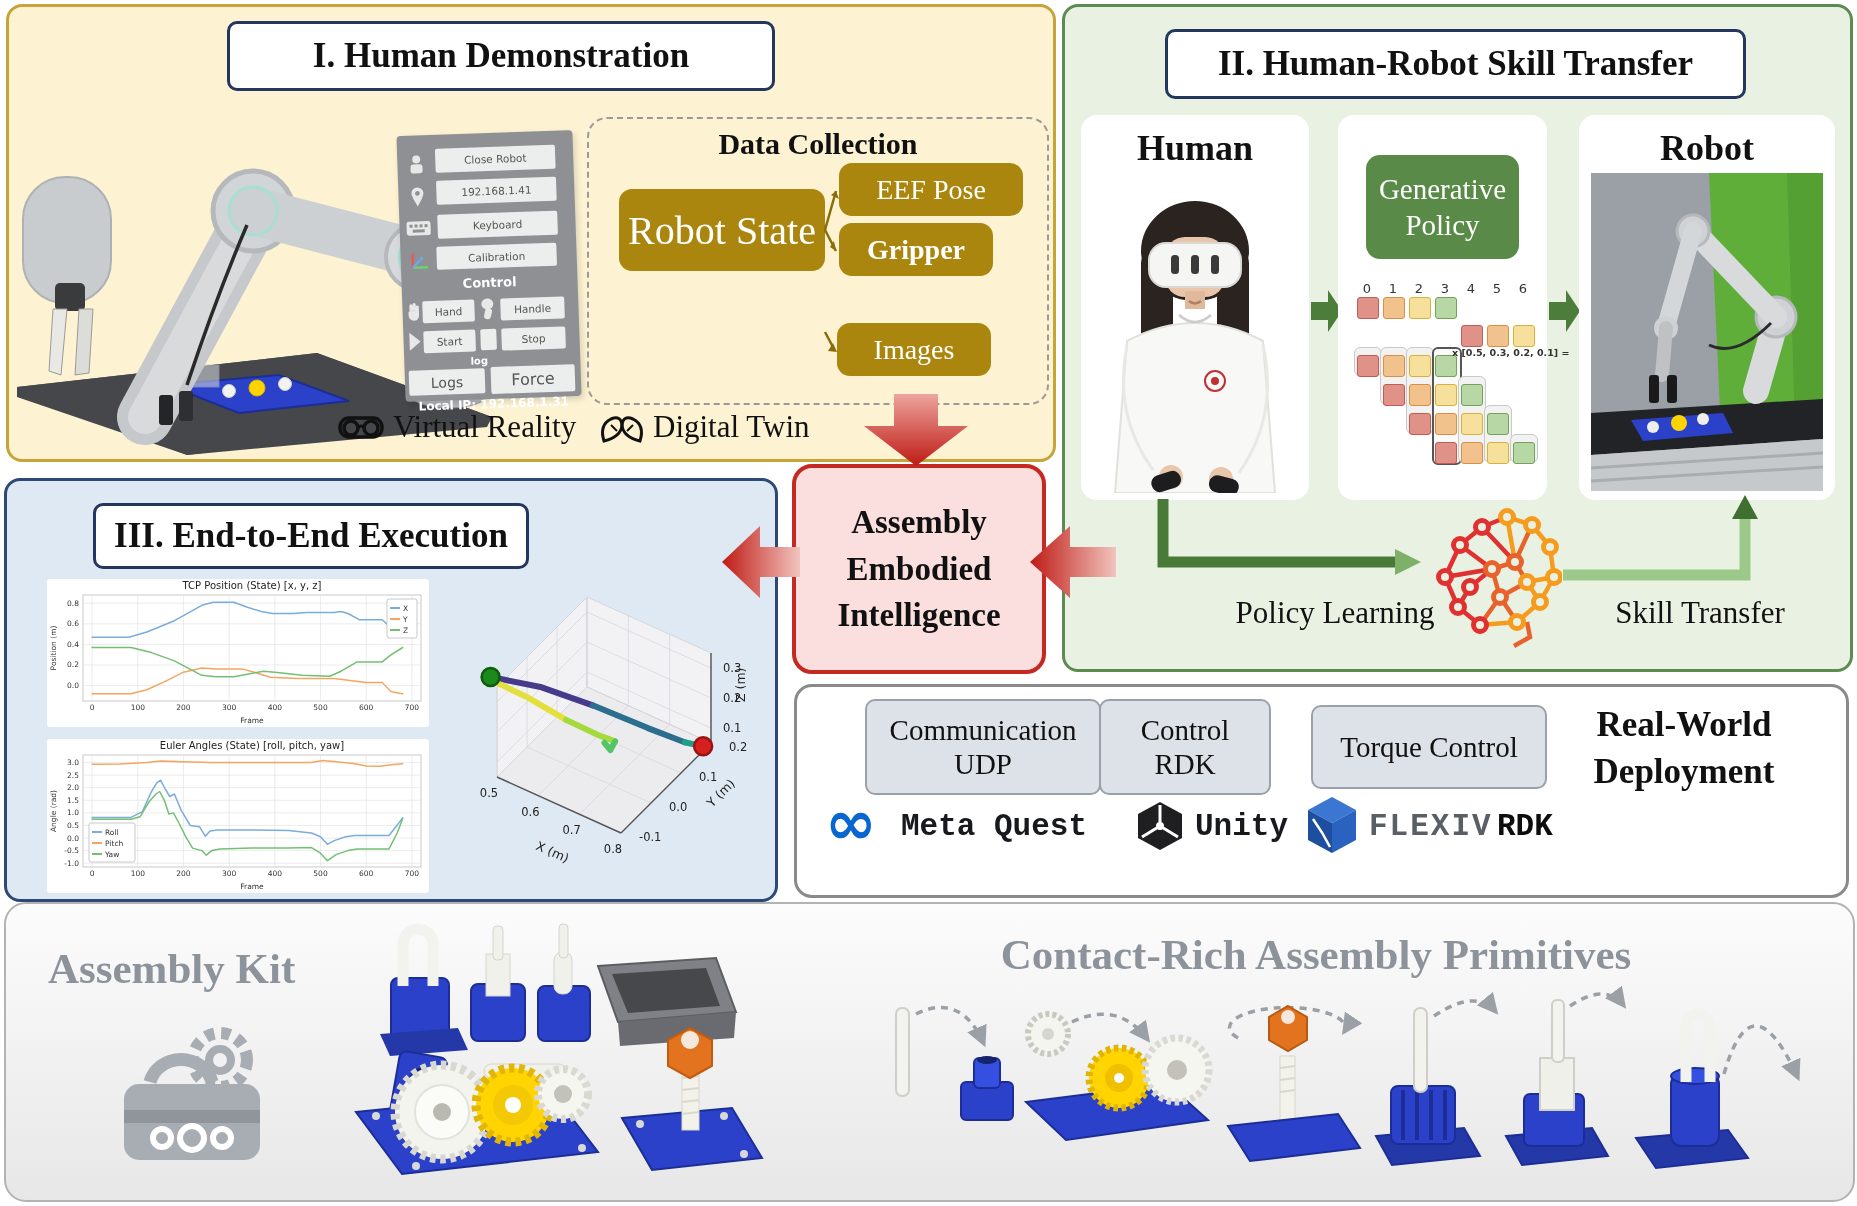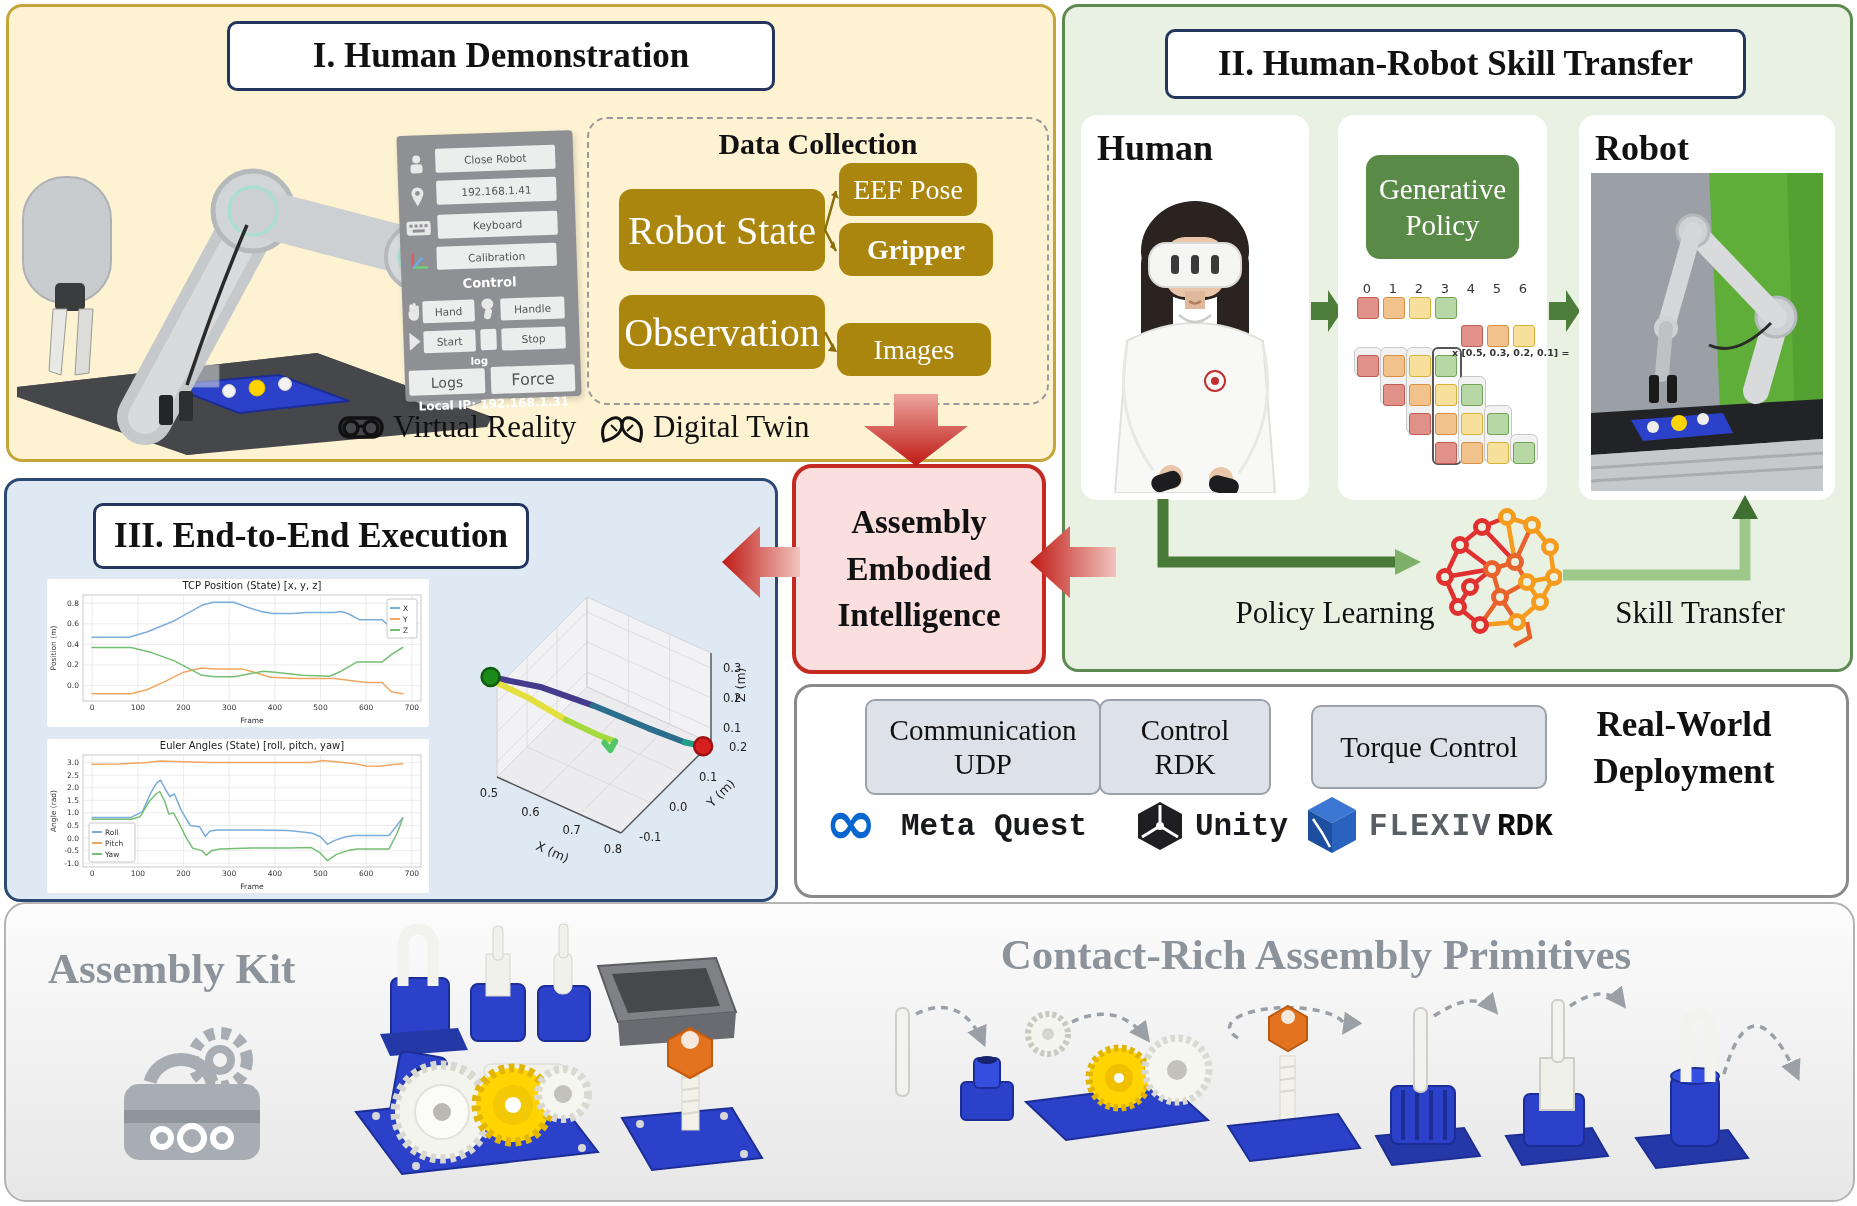--- a/index.html
+++ b/index.html
@@ -14,21 +14,21 @@
           display:flex;flex-direction:column;align-items:center;justify-content:center;
           font-weight:bold;font-size:33px;line-height:1.42;color:#111;text-align:right;}
   #deploy{left:794px;top:684px;width:1049px;height:208px;background:#fff;border:3px solid #8a8a8a;border-radius:18px;}
   #bottom{left:4px;top:902px;width:1847px;height:296px;background:linear-gradient(#fcfcfc,#e7e7e8);
           border:2px solid #b3b3b3;border-radius:22px;}
   .tbox{position:absolute;background:#fff;border:3px solid #24365e;border-radius:10px;
         display:flex;align-items:center;justify-content:center;font-weight:bold;font-size:35px;color:#111;}
   .goldbox{position:absolute;background:#ab860e;color:#fff;border-radius:13px;
         display:flex;align-items:center;justify-content:center;font-size:40px;}
   .card{position:absolute;background:#fff;border-radius:16px;}
-  .cardtitle{position:absolute;left:0;width:100%;top:12px;font-weight:bold;font-size:36px;color:#111;margin-left:16px;}
+  .cardtitle{position:absolute;left:0;width:100%;text-align:center;top:12px;font-weight:bold;font-size:36px;color:#111;}
   .cap{position:absolute;font-size:31px;color:#111;}
   .dbox{position:absolute;background:#dde2e9;border:2px solid #9ba1ab;border-radius:10px;
         display:flex;flex-direction:column;align-items:center;justify-content:center;
         font-size:29px;color:#111;text-align:center;line-height:1.18;}
   .graytitle{position:absolute;font-weight:bold;font-size:43px;color:#8d939b;}
   .vrpanel{position:absolute;left:392px;top:126px;width:176px;height:266px;background:#8f9093;
            border-radius:4px;transform:rotate(-2deg);box-shadow:2px 3px 6px rgba(0,0,0,.15);}
   .vrbtn{position:absolute;background:#eceded;border-radius:2px;color:#555;
          font-family:"DejaVu Sans",sans-serif;font-size:10.5px;display:flex;align-items:center;justify-content:center;}
   .vrlbl{position:absolute;color:#fff;font-family:"DejaVu Sans",sans-serif;font-weight:bold;text-align:center;}
@@ -149,24 +149,21 @@
           <span>Force</span>
         </div>
       <div class="vrlbl" style="left:0;top:264px;width:176px;font-size:12px;">Local IP: 192.168.1.31</div>
     </div>
 
     <div class="abs" style="left:578px;top:110px;width:458px;height:284px;border:2.5px dashed #9a9a9a;border-radius:20px;">
       <div class="abs" style="left:0;top:8px;width:100%;text-align:center;font-weight:bold;font-size:30px;color:#111;">Data Collection</div>
       <div class="goldbox" style="left:30px;top:70px;width:206px;height:82px;">
           <span>Robot State</span>
         </div>
-      <div class="goldbox" style="left:30px;top:176px;width:206px;height:74px;">
-          <span>Observation</span>
-        </div>
-      <div class="goldbox" style="left:250px;top:44px;width:138px;height:53px;font-size:28px;">
+      <div class="goldbox" style="left:250px;top:44px;width:184px;height:53px;font-size:28px;">
           <span>EEF Pose</span>
         </div>
       <div class="goldbox" style="left:250px;top:104px;width:154px;height:53px;font-size:28px;font-weight:bold;">
           <span>Gripper</span>
         </div>
       <div class="goldbox" style="left:248px;top:204px;width:154px;height:53px;font-size:28px;">
           <span>Images</span>
         </div>
       <svg class="abs" style="left:232px;top:40px;" width="24" height="220" viewBox="0 0 24 220">
         <line x1="4" y1="71" x2="15" y2="32" stroke="#8a6d0a" stroke-width="2.5"></line>

